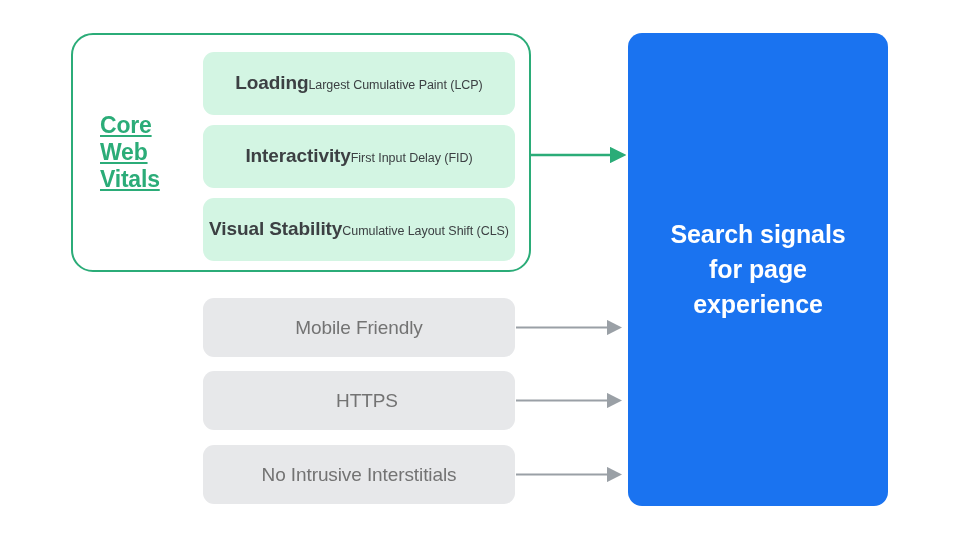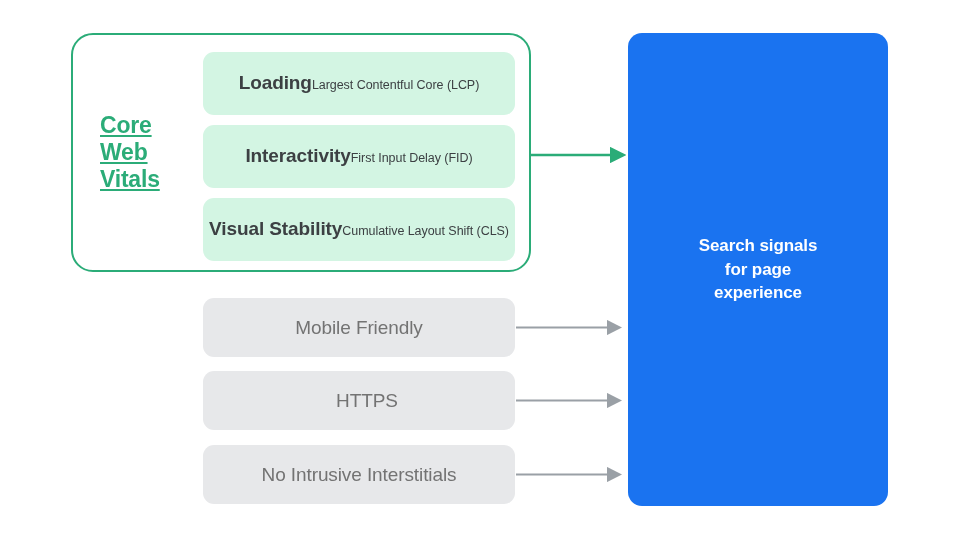--- a/index.html
+++ b/index.html
@@ -112,21 +112,21 @@
     width: 260px;
     height: 473px;
     background: #1A73F0;
     border-radius: 14px;
     display: flex;
     align-items: center;
     justify-content: center;
   }
   .blue-text {
     color: #ffffff;
-    font-size: 17px;
+    font-size: 25px;
     font-weight: bold;
     text-align: center;
     line-height: 1.4;
     letter-spacing: -0.1px;
     white-space: pre-line;
   }
 
   
   #arrows {
     position: absolute;
@@ -143,21 +143,21 @@
 <div id="canvas">
 
   <div class="cwv-container"></div>
 
   <div class="cwv-label" style="white-space: pre-line; text-decoration: underline;">Core
 Web
 Vitals</div>
 
   <div class="metric-card c1">
     <div class="metric-title">Loading</div>
-    <div class="metric-sub">Largest Contentful Core (LCP)</div>
+    <div class="metric-sub">Largest Cumulative Paint (LCP)</div>
   </div>
 
   <div class="metric-card c2">
     <div class="metric-title">Interactivity</div>
     <div class="metric-sub">First Input Delay (FID)</div>
   </div>
 
   <div class="metric-card c3">
     <div class="metric-title">Visual Stability</div>
     <div class="metric-sub">Cumulative Layout Shift (CLS)</div>

